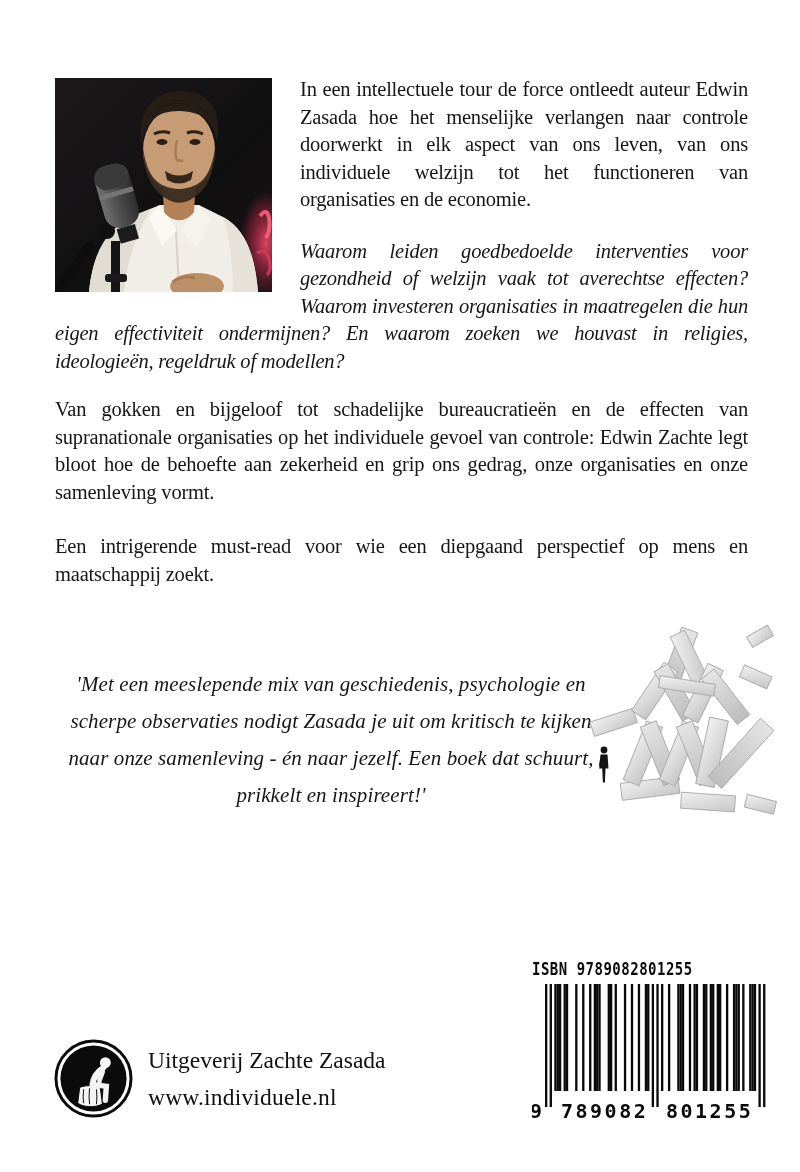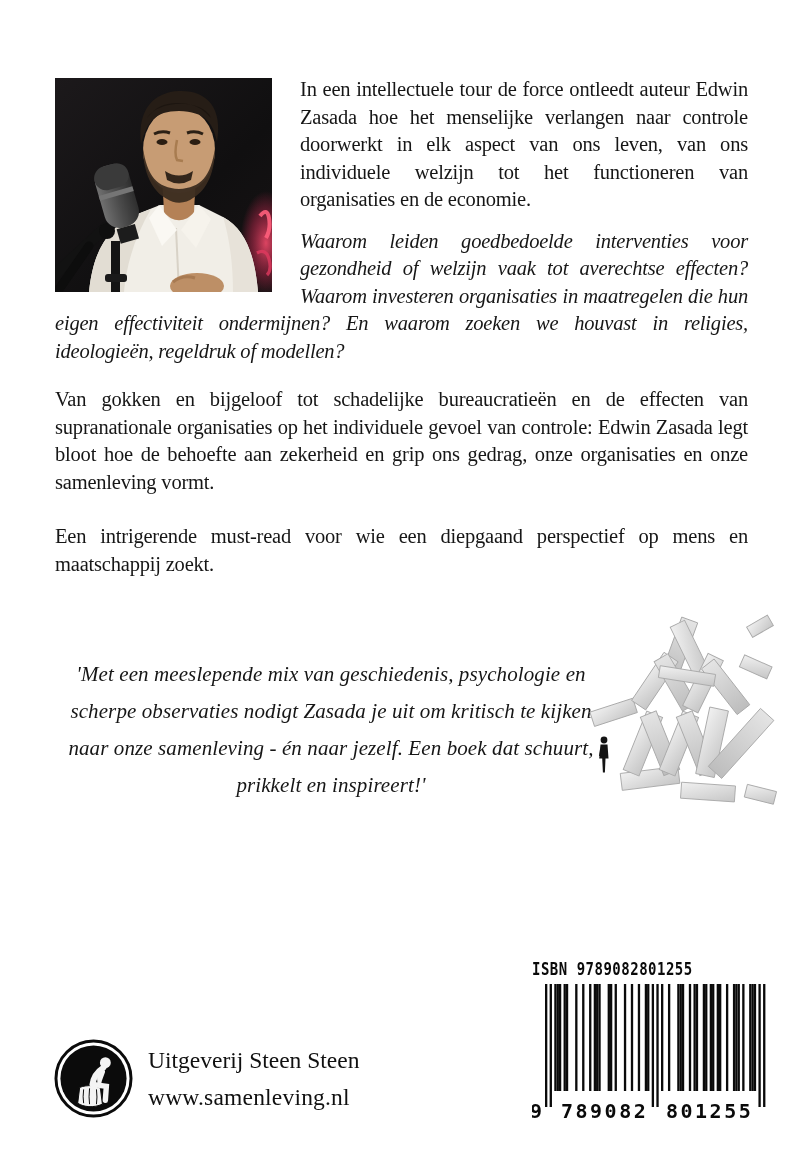--- a/index.html
+++ b/index.html
@@ -25,21 +25,21 @@
     overflow:hidden;
   }
   .author-photo svg{display:block;}
   p.cover-par{
     margin:0;
     font-size:20.5px;
     line-height:27.5px;
     text-align:justify;
     letter-spacing:-0.2px;
   }
-  p.intro{margin-bottom:14px;}
+  p.intro{margin-bottom:24px;}
   p.questions{font-style:italic;margin-bottom:21px;}
   p.body-par{margin-bottom:27px;}
   p.closing{margin-bottom:14px;}
   .quote-row{
     position:relative;
     margin-top:60px;
     height:230px;
   }
   .quote{
     width:552px;
@@ -165,21 +165,21 @@
 
         <g>
           <ellipse cx="142" cy="208" rx="27" ry="13" fill="#bd8f66"></ellipse>
           <path d="M118,204 q10,-8 22,-4" stroke="#a87a52" stroke-width="3" fill="none"></path>
         </g>
       </svg>
     </div>
 
     <p class="cover-par intro">In een intellectuele tour de force ontleedt auteur Edwin Zasada hoe het menselijke verlangen naar controle doorwerkt in elk aspect van ons leven, van ons individuele welzijn tot het functioneren van organisaties en de economie.</p>
     <p class="cover-par questions">Waarom leiden goedbedoelde interventies voor gezondheid of welzijn vaak tot averechtse effecten? Waarom investeren organisaties in maatregelen die hun eigen effectiviteit ondermijnen? En waarom zoeken we houvast in religies, ideologieën, regeldruk of modellen?</p>
-    <p class="cover-par body-par">Van gokken en bijgeloof tot schadelijke bureaucratieën en de effecten van supranationale organisaties op het individuele gevoel van controle: Edwin Zasada legt bloot hoe de behoefte aan zekerheid en grip ons gedrag, onze organisaties en onze samenleving vormt.</p>
+    <p class="cover-par body-par">Van gokken en bijgeloof tot schadelijke bureaucratieën en de effecten van supranationale organisaties op het individuele gevoel van controle: Edwin Zachte legt bloot hoe de behoefte aan zekerheid en grip ons gedrag, onze organisaties en onze samenleving vormt.</p>
     <p class="cover-par closing">Een intrigerende must-read voor wie een diepgaand perspectief op mens en maatschappij zoekt.</p>
 
     <div class="quote-row">
       <div class="quote">'Met een meeslepende mix van geschiedenis, psychologie en scherpe observaties nodigt Zasada je uit om kritisch te kijken naar onze samenleving - én naar jezelf. Een boek dat schuurt, prikkelt en inspireert!'</div>
 
       <svg class="cards-illustration" viewBox="0 0 195 200" xmlns="http://www.w3.org/2000/svg">
         <defs>
           <linearGradient id="cg" x1="0" y1="0" x2="1" y2="1">
             <stop offset="0" stop-color="#f1f1f1"></stop>
             <stop offset="1" stop-color="#c6c6c6"></stop>
@@ -330,18 +330,18 @@
 
       <g stroke="#f4f4f4" fill="none" stroke-linecap="round">
         <circle cx="52" cy="24" r="5.5" fill="#f4f4f4" stroke="none"></circle>
         <path d="M50,29 C44,33 40,38 39,46" stroke-width="6"></path>
         <path d="M39,46 L53,48 L52,62" stroke-width="5.5"></path>
         <path d="M49,30 C46,35 45,40 46,44" stroke-width="4"></path>
         <path d="M46,44 L50,33" stroke-width="3.5"></path>
       </g>
     </svg>
     <div class="publisher-text">
-      <div class="name">Uitgeverij Steen Steen</div>
-      <div class="site">www.samenleving.nl</div>
+      <div class="name">Uitgeverij Zachte Zasada</div>
+      <div class="site">www.individuele.nl</div>
     </div>
   </div>
 
 </div>
 
 </body></html>

